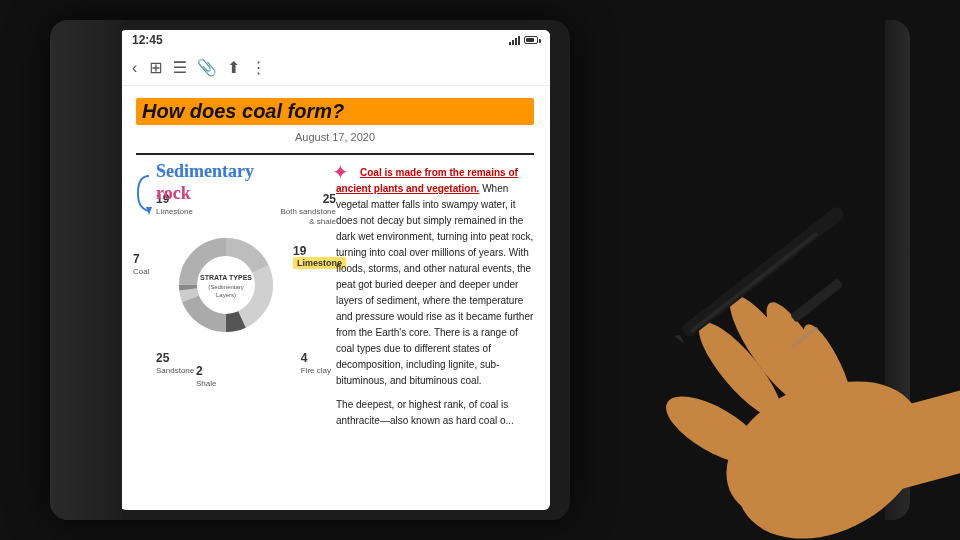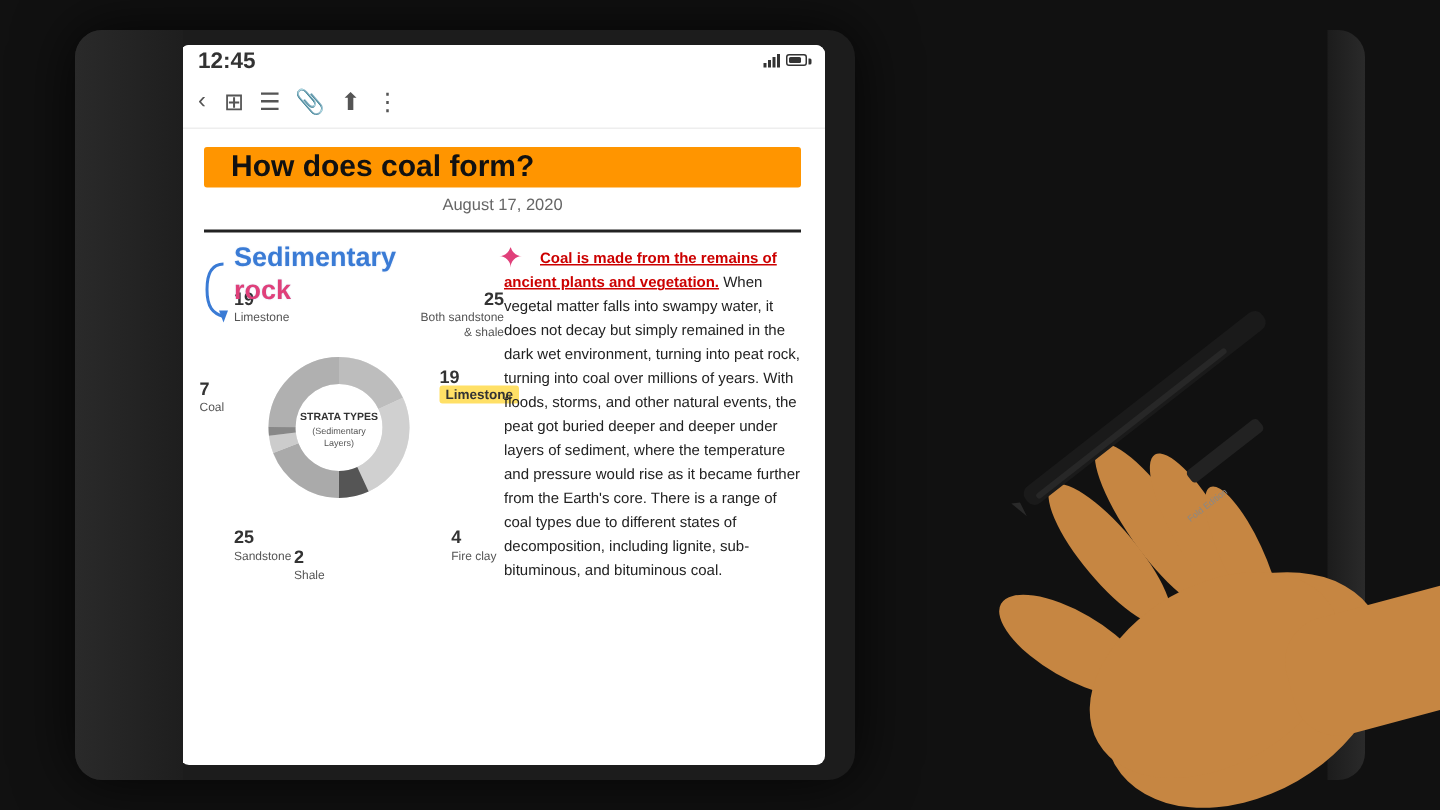--- a/index.html
+++ b/index.html
@@ -69,21 +69,21 @@
       align-items: center;
       padding: 4px 12px;
       background: #fff;
       font-size: 11px;
       color: #333;
       height: 20px;
     }
 
     .status-time {
       font-weight: 600;
-      font-size: 15px;
+      font-size: 12px;
     }
 
     .status-icons {
       display: flex;
       gap: 4px;
       align-items: center;
     }
 
     .signal-bars {
       display: flex;
@@ -164,23 +164,24 @@
       display: flex;
       flex-direction: column;
     }
 
     .article-title {
       font-size: 20px;
       font-weight: 800;
       color: #111;
       background: #ff9500;
       display: inline-block;
-      padding: 2px 18px;
+      padding: 2px 6px;
       margin-bottom: 6px;
       border-radius: 2px;
+      font-style: italic;
     }
 
     .article-date {
       text-align: center;
       font-size: 11px;
       color: #666;
       margin-bottom: 10px;
     }
 
     .separator {
@@ -202,21 +203,21 @@
     }
 
     .handwriting-label {
       position: absolute;
       top: -4px;
       left: 20px;
       z-index: 5;
     }
 
     .handwriting-text {
-      font-family: Liberation Sans, sans-serif;
+      font-family: Liberation Serif, serif;
       font-size: 18px;
       color: #3a7bd5;
       font-weight: bold;
       line-height: 1.2;
       text-shadow: 0 0 1px rgba(58,123,213,0.3);
     }
 
     
     .donut-container {
       margin-top: 55px;
@@ -392,20 +393,23 @@
         </div>
 
         <div class="text-panel">
           <div style="position:relative;padding-left:8px;">
 
             <span class="star-annotation">✦</span>
             <p style="font-size:10px;line-height:1.6;color:#222;">
               <span style="color:#cc0000;font-weight:700;text-decoration:underline;text-decoration-color:#cc0000;margin-left:24px;">Coal is made from the remains of ancient plants and vegetation.</span>
               When vegetal matter falls into swampy water, it does not decay but simply remained in the dark wet environment, turning into peat rock, turning into coal over millions of years. With floods, storms, and other natural events, the peat got buried deeper and deeper under layers of sediment, where the temperature and pressure would rise as it became further from the Earth's core. There is a range of coal types due to different states of decomposition, including lignite, sub-bituminous, and bituminous coal.
             </p>
+            <p style="font-size:10px;line-height:1.6;color:#222;margin-top:8px;">
+              The deepest, or highest rank, of coal is anthracite—also known as hard coal o...
+            </p>
           </div>
         </div>
       </div>
     </div>
   </div>
 
   <div style="position:absolute;right:0;bottom:0;width:480px;height:400px;z-index:20;pointer-events:none;">
     <svg viewBox="0 0 480 400" width="480" height="400">
 
       <ellipse cx="350" cy="320" rx="100" ry="70" fill="#c68642" transform="rotate(-30 350 320)"></ellipse>

